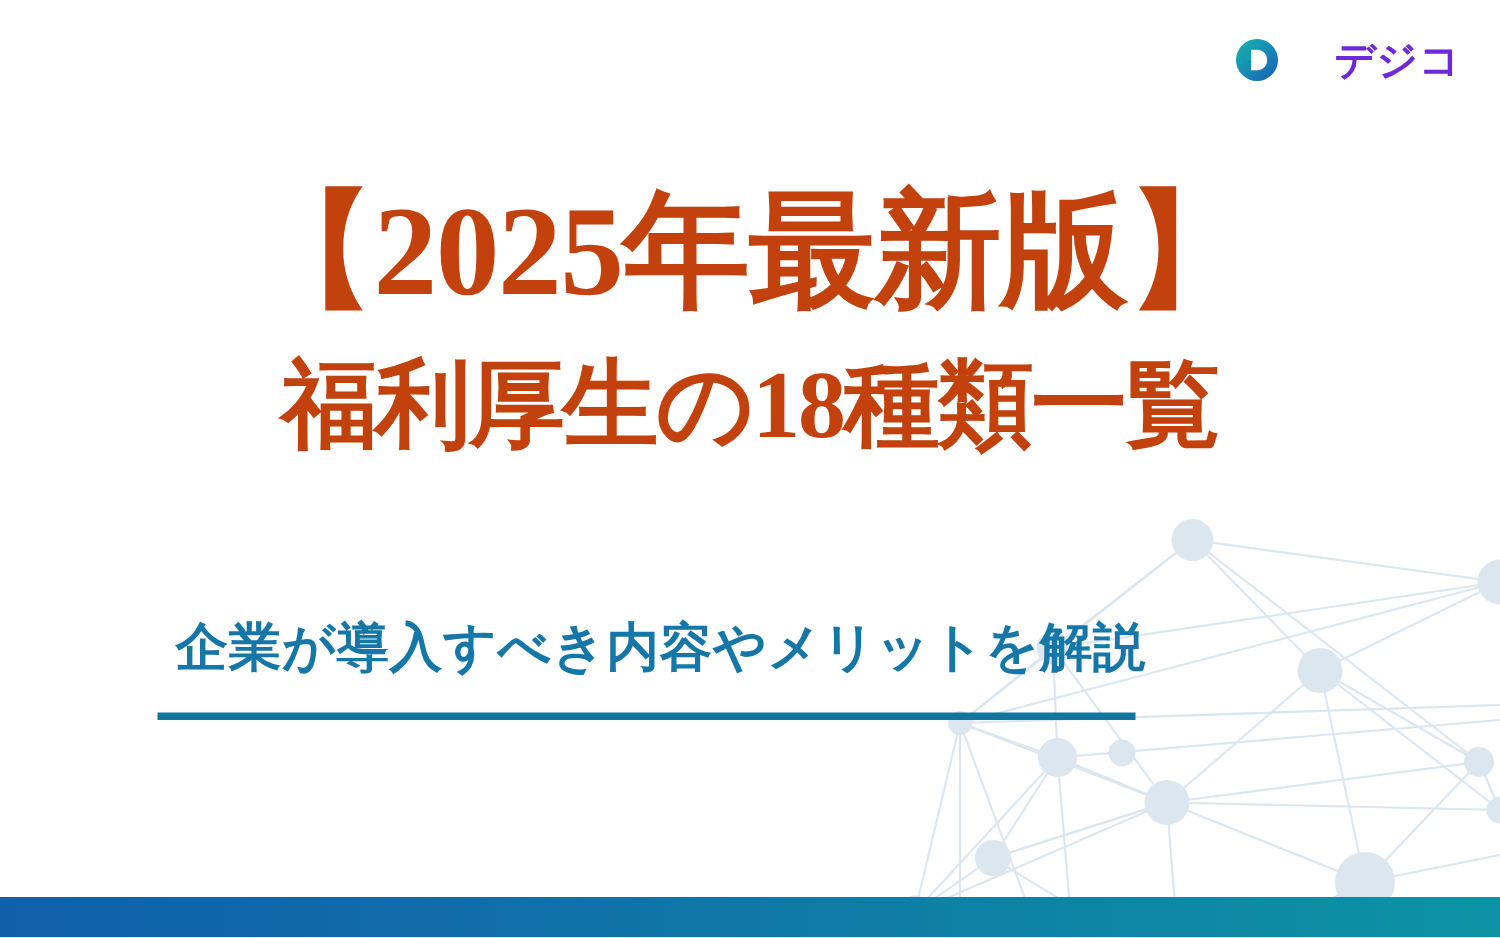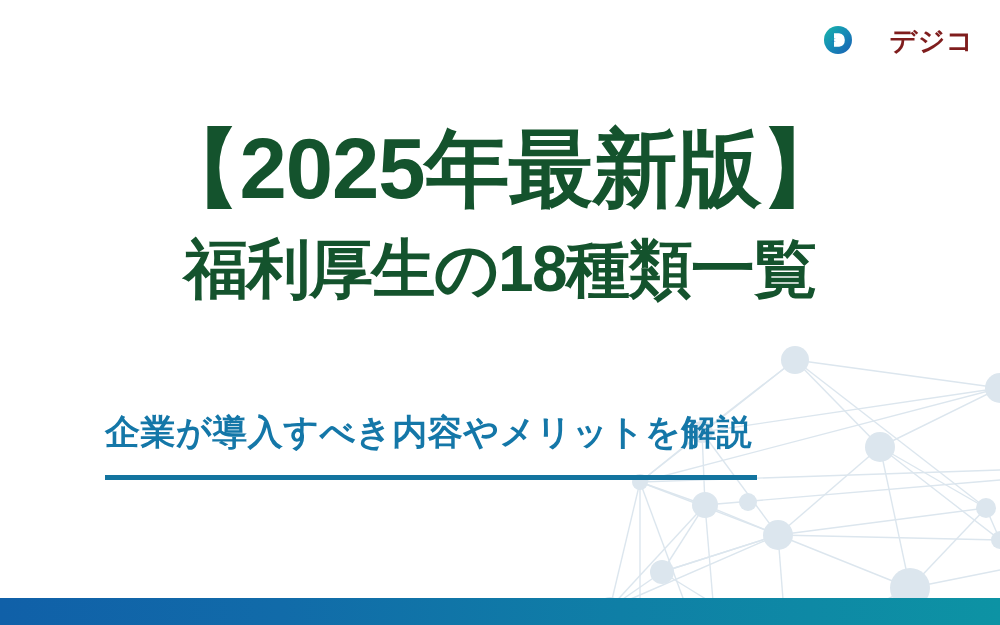--- a/index.html
+++ b/index.html
@@ -47,38 +47,38 @@
     width: 28px;
     height: 28px;
     flex: 0 0 28px;
   }
   .logo-mark svg { display: block; width: 28px; height: 28px; }
   .logo-text {
     font-family: "DejaVu Sans", "Liberation Sans", sans-serif;
     font-size: 27px;
     font-weight: 700;
     letter-spacing: 0.5px;
-    color: #7f1d1d;
+    color: #6d28d9;
     line-height: 1;
     white-space: nowrap;
     margin-left: 31px;
   }
 
   
   .headline {
     position: absolute;
     left: 0;
     top: 118px;
     width: 1000px;
     text-align: center;
   }
   .headline-line {
     display: block;
-    color: #14532d;
-    font-family: Liberation Sans, sans-serif;
+    color: #c2410c;
+    font-family: Liberation Serif, serif;
     font-weight: 700;
     font-size: 85px;
     line-height: 101px;
     letter-spacing: -1px;
     white-space: nowrap;
   }
   .headline-line.line-2 {
     font-size: 64px;
     letter-spacing: -1.5px;
   }
@@ -93,20 +93,21 @@
   .subtitle-text {
     display: block;
     color: #1477a8;
     font-family: "DejaVu Sans", "Liberation Sans", sans-serif;
     font-weight: 700;
     font-size: 35px;
     line-height: 48px;
     letter-spacing: 0.5px;
     white-space: nowrap;
     text-align: left;
+    margin-left: 12px;
   }
   .subtitle-rule {
     margin-top: 19px;
     width: 652px;
     height: 5px;
     background: #13749f;
   }
 
   
   .bottom-bar {

